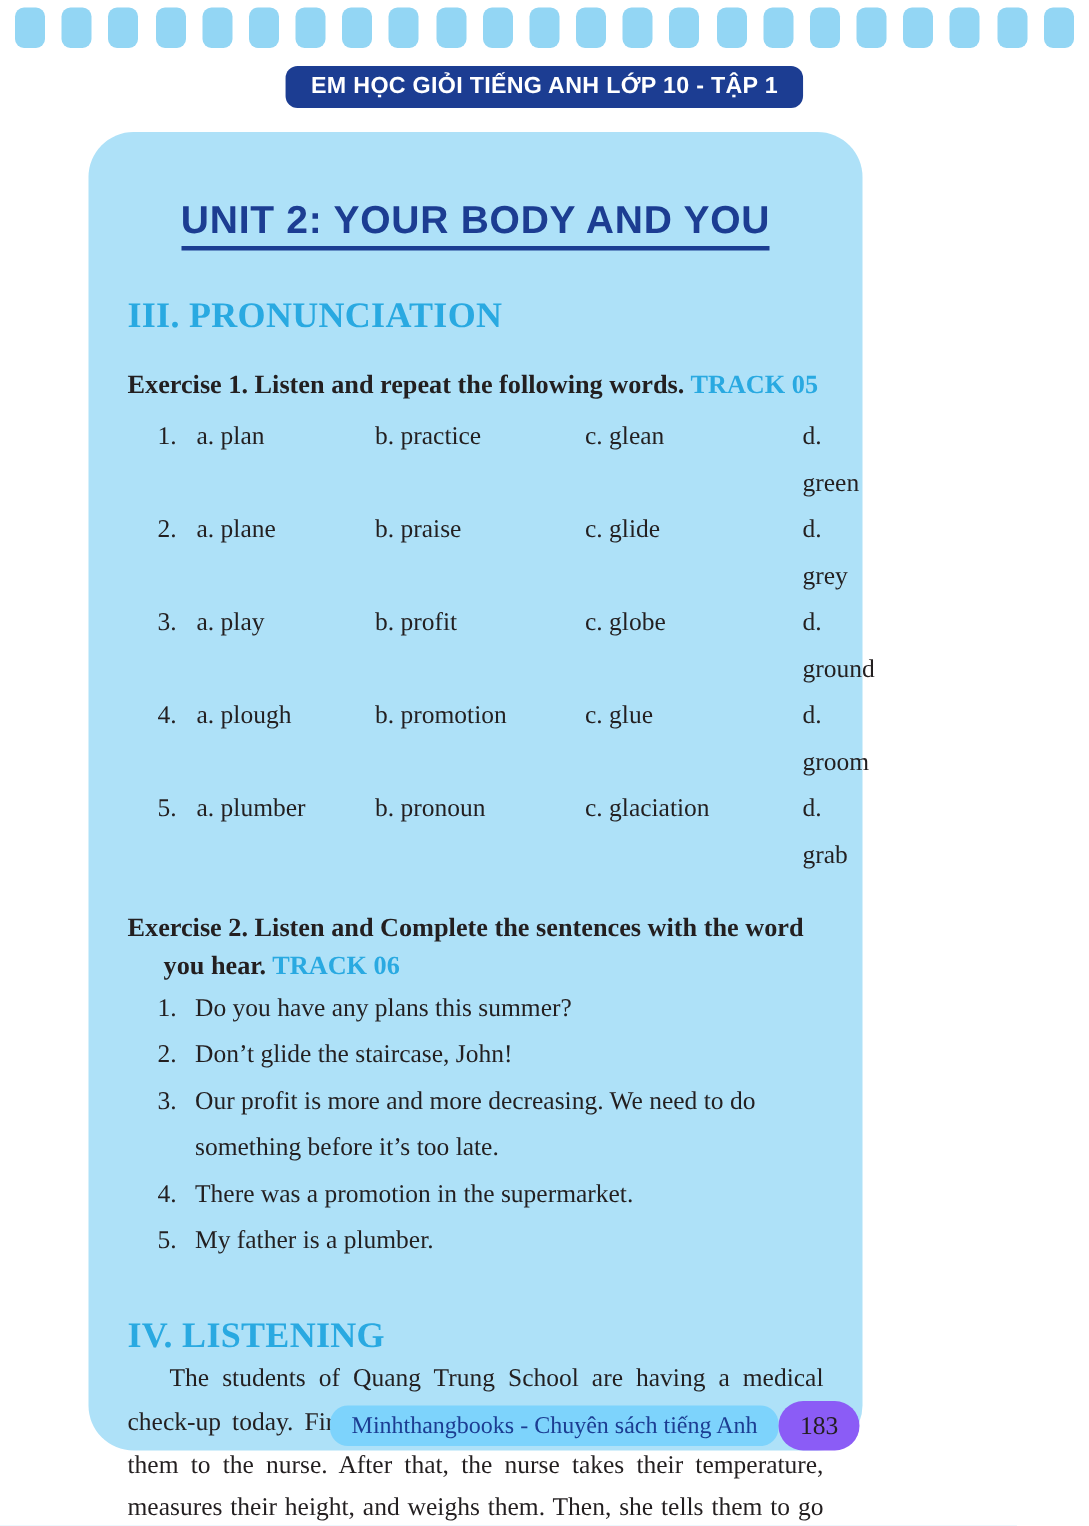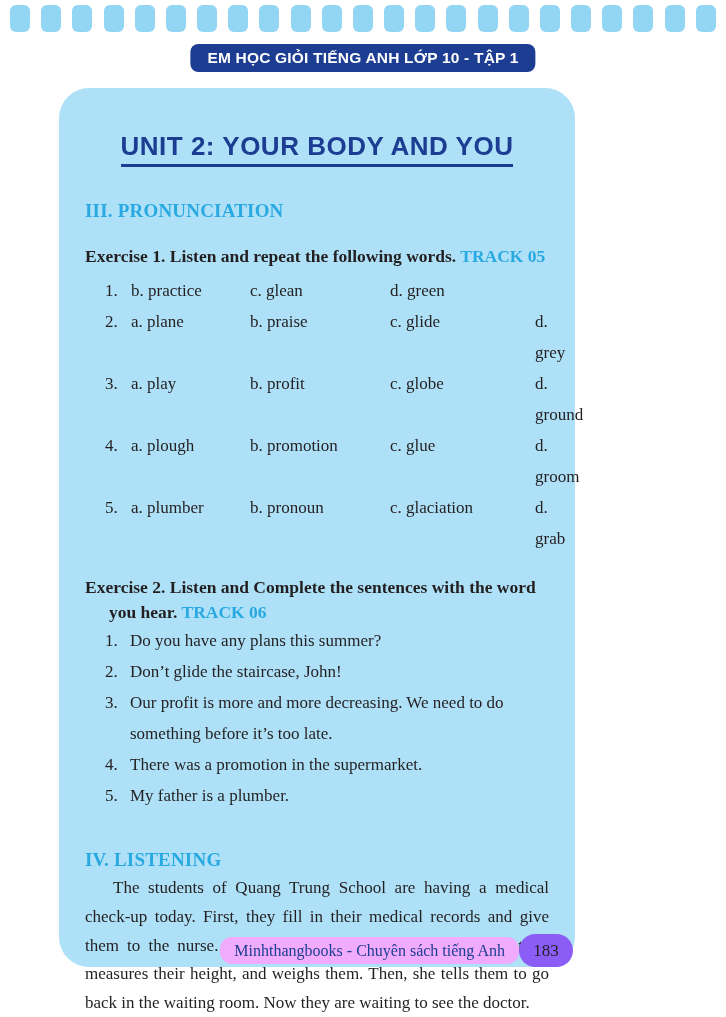--- a/index.html
+++ b/index.html
@@ -37,21 +37,21 @@
   }
   .unit-title { margin-top:40px; text-align:center; line-height:32px; }
   .unit-title span {
     font-family:"Liberation Sans","DejaVu Sans",sans-serif;
     font-weight:800; font-size:26px; letter-spacing:.5px;
     color:var(--navy);
     border-bottom:3px solid var(--navy); padding-bottom:3px;
   }
   .section-heading {
     margin-top:38px;
-    font-size:19px; font-weight:bold; letter-spacing:.2px;
+    font-size:24px; font-weight:bold; letter-spacing:.2px;
     color:var(--cyan); line-height:22px;
   }
   .exercise {
     font-size:17.5px; font-weight:bold; line-height:25px;
   }
   .exercise.hang { padding-left:24px; text-indent:-24px; }
   .mt-ex1 { margin-top:22px; }
   .mt-ex2 { margin-top:21px; }
   .mt-exL { margin-top:7px; }
   .track { color:var(--cyan); white-space:nowrap; }
@@ -68,21 +68,21 @@
   }
   .sentences li .num { display:inline-block; width:25px; text-indent:0; }
   .para {
     margin-top:3px;
     font-size:17px; line-height:28.8px;
     text-align:justify; text-indent:28px;
   }
   .footer-bar {
     position:absolute; right:56px; bottom:3px;
     height:27px; line-height:27px; padding:0 14px;
-    background:#f0abfc; border-radius:12px;
+    background:#7dd3fc; border-radius:12px;
     color:var(--navy); font-size:16px; white-space:nowrap;
   }
   .page-badge {
     position:absolute; right:2px; bottom:0;
     width:54px; height:33px; line-height:33px;
     background:#8b5cf6; border-radius:17px;
     text-align:center; font-size:17px; color:var(--ink);
   }
 </style>
 </head>
@@ -129,20 +129,21 @@
     <h2 class="section-heading">III. PRONUNCIATION</h2>
 
     <p class="exercise mt-ex1">
       <span>Exercise 1. Listen and repeat the following words.</span>
       <span class="track">TRACK 05</span>
     </p>
 
     <div class="word-table">
       <div class="wrow">
         <span>1.</span>
+        <span>a. plan</span>
         <span>b. practice</span>
         <span>c. glean</span>
         <span>d. green</span>
       </div>
       <div class="wrow">
         <span>2.</span>
         <span>a. plane</span>
         <span>b. praise</span>
         <span>c. glide</span>
         <span>d. grey</span>

